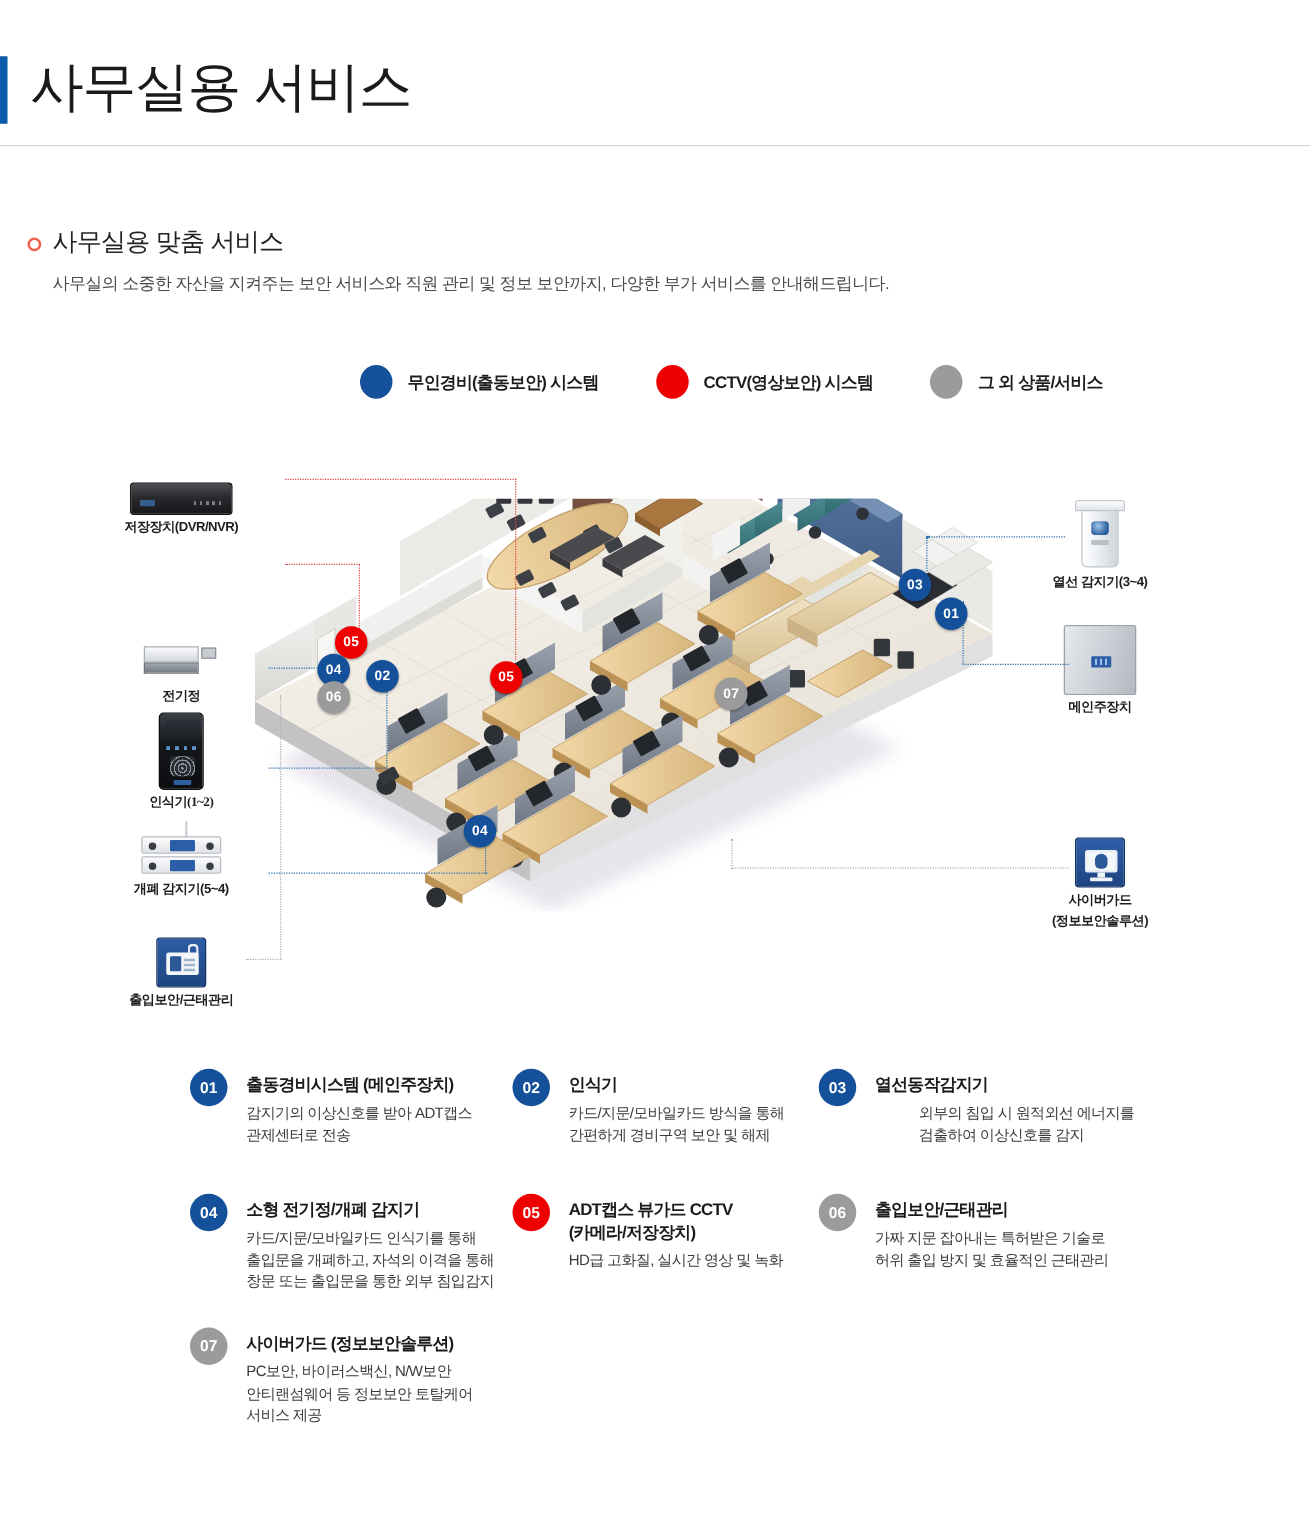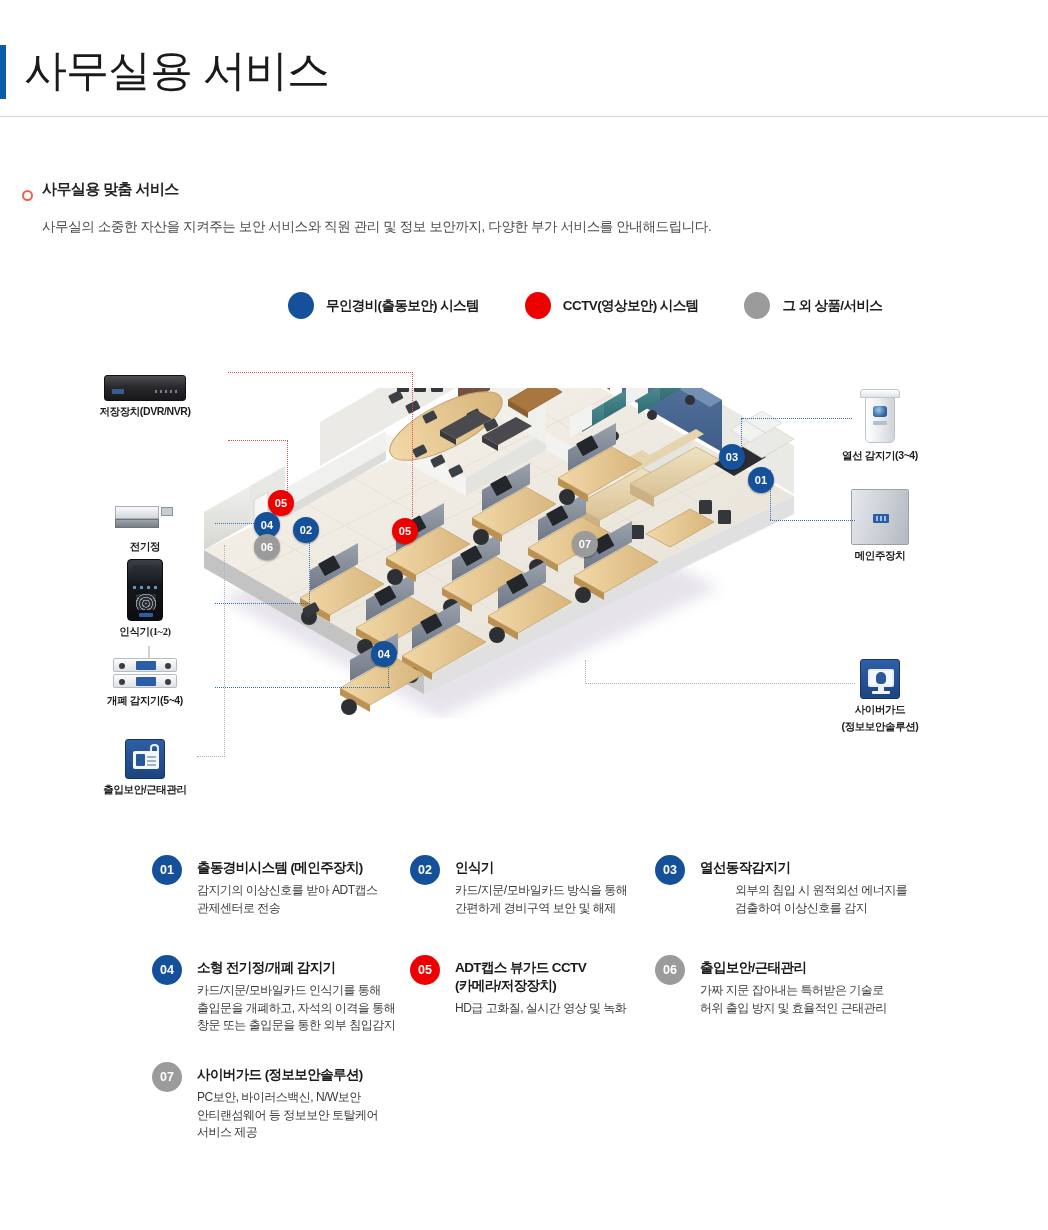--- a/index.html
+++ b/index.html
@@ -34,21 +34,21 @@
   .section-head {
     position: absolute; left: 22px; top: 180px; width: 960px;
   }
   .ring-bullet {
     position: absolute; left: 0; top: 10px;
     width: 11px; height: 11px; border-radius: 50%;
     border: 2.5px solid #f0604d; background: transparent;
   }
   .section-title {
     position: absolute; left: 20px; top: 0;
-    font-size: 15px; font-weight: 700; color: #232323;
+    font-size: 20px; font-weight: 400; color: #232323;
     letter-spacing: -0.6px; white-space: nowrap;
   }
   .section-sub {
     position: absolute; left: 20px; top: 38px;
     font-size: 13.5px; font-weight: 400; color: #4a4a4a;
     letter-spacing: -0.4px; white-space: nowrap;
   }
 
   
   .legend-row {
@@ -59,21 +59,21 @@
   .legend-dot {
     width: 26px; height: 27px; border-radius: 50%;
     margin-right: 12px; flex: 0 0 auto;
   }
   .legend-label {
     font-size: 13.5px; font-weight: 700; color: #1d1d1d;
     letter-spacing: -0.6px; white-space: nowrap;
   }
 
   
-  .diagram { position: absolute; left: 0; top: 350px; width: 880px; height: 470px; }
+  .diagram { position: absolute; left: 0; top: 361px; width: 880px; height: 470px; }
 
   
   .dev {
     position: absolute; text-align: center; width: 150px;
   }
   .dev .dev-label {
     font-size: 10.5px; font-weight: 700; color: #1d1d1d;
     letter-spacing: -0.4px; line-height: 13px; margin-top: 4px;
     white-space: nowrap;
   }

